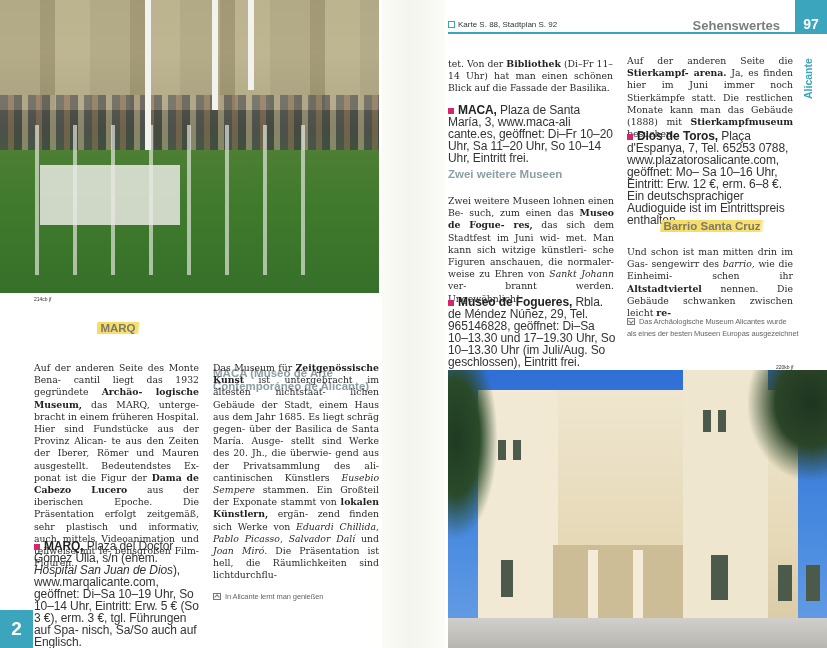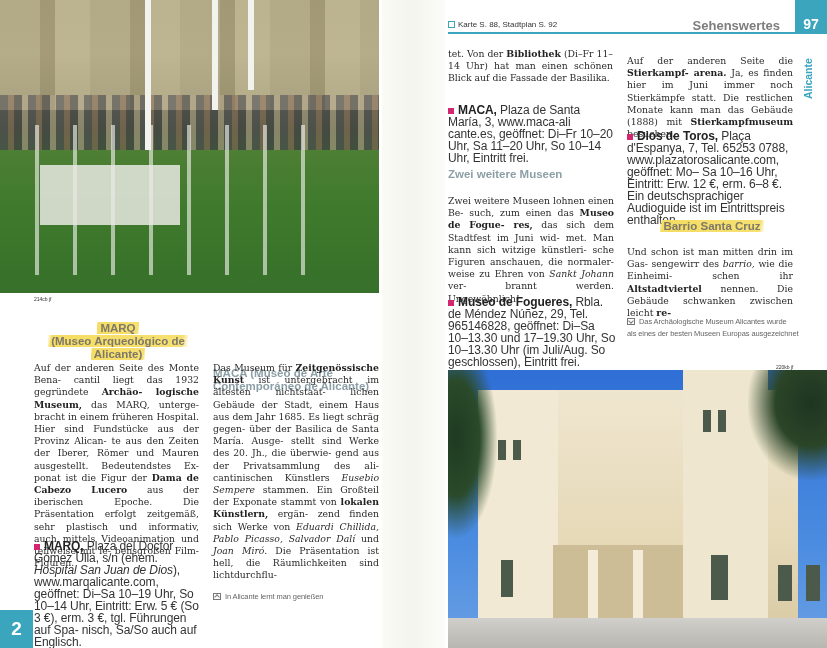--- a/index.html
+++ b/index.html
@@ -84,21 +84,20 @@
   <div class="furniture"></div>
   <div class="tables"></div>
   <div class="pole" style="left:145px"></div>
   <div class="pole" style="left:212px;height:110px"></div>
   <div class="pole" style="left:248px;height:90px"></div>
 </div>
 <div class="credit" style="left:34px; top:296px;">214cb jf</div>
 
 <div class="hl-heading" style="left:33px; top:322px; width:170px;">
   <span class="marker">MARQ</span><br>
-  <span class="marker">(Museo Arqueológico de Alicante)</span>
 </div>
 
 <div class="body" style="left:34px; top:362px; width:165px;">
   <span>Auf der anderen Seite des Monte Bena- cantil liegt das 1932 gegründete </span><b>Archäo- logische Museum,</b><span> das MARQ, unterge- bracht in einem früheren Hospital. Hier sind Fundstücke aus der Provinz Alican- te aus den Zeiten der Iberer, Römer und Mauren ausgestellt. Bedeutendstes Ex- ponat ist die Figur der </span><b>Dama de Cabezo Lucero</b><span> aus der iberischen Epoche. Die Präsentation erfolgt zeitgemäß, sehr plastisch und informativ, auch mittels Videoanimation und teilweise mit le- bensgroßen Film-Figuren.</span>
 </div>
 
 <div class="info" style="left:34px; top:540px; width:168px;">
   <span class="sq"></span><b>MARQ,</b><span> Plaza del Doctor Gómez Ulla, s/n (ehem. </span><i>Hospital San Juan de Dios</i><span>), www.marqalicante.com, geöffnet: Di–Sa 10–19 Uhr, So 10–14 Uhr, Eintritt: Erw. 5 € (So 3 €), erm. 3 €, tgl. Führungen auf Spa- nisch, Sa/So auch auf Englisch.</span>
 </div>
 
@@ -118,21 +117,21 @@
 <div class="chapter-tab">2</div>
 
 <div class="header-ref">
   <span class="box"></span><span>Karte S. 88, Stadtplan S. 92</span>
 </div>
 <div class="header-section">Sehenswertes</div>
 <div class="header-rule"></div>
 <div class="page-tab">97</div>
 <div class="side-label">Alicante</div>
 
-<div class="body" style="left:448px; top:48px; width:165px;">
+<div class="body" style="left:448px; top:58px; width:165px;">
   <span>tet. Von der </span><b>Bibliothek</b><span> (Di–Fr 11–14 Uhr) hat man einen schönen Blick auf die Fassade der Basilika.</span>
 </div>
 
 <div class="info" style="left:448px; top:104px; width:168px;">
   <span class="sq"></span><b>MACA,</b><span> Plaza de Santa María, 3, www.maca-ali cante.es, geöffnet: Di–Fr 10–20 Uhr, Sa 11–20 Uhr, So 10–14 Uhr, Eintritt frei.</span>
 </div>
 
 <div class="plain-heading" style="left:448px; top:168px; width:170px;">Zwei weitere Museen</div>
 
 <div class="body" style="left:448px; top:195px; width:166px;">

